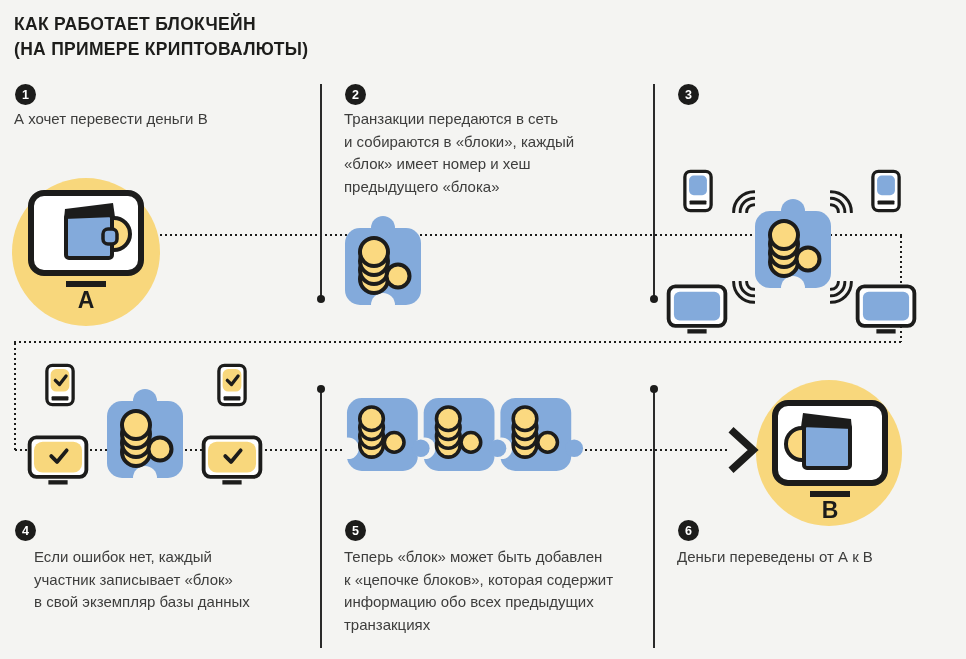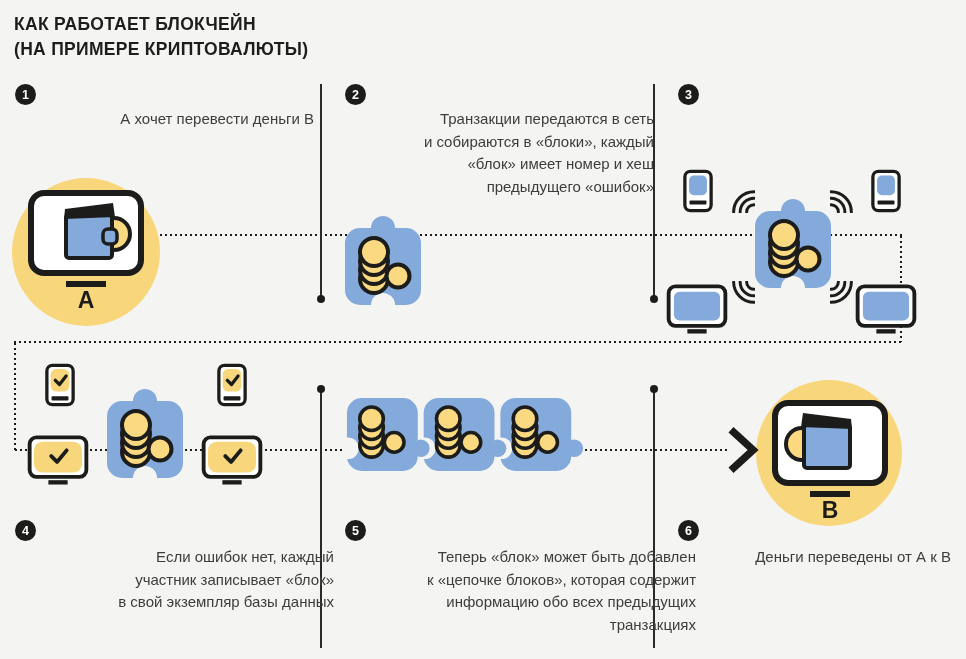--- a/index.html
+++ b/index.html
@@ -20,21 +20,21 @@
     position:absolute;left:14px;top:12px;font-size:17.5px;font-weight:bold;
     line-height:1.42;color:#1d1d1b;white-space:pre-line;letter-spacing:.3px;
   }
   .badge{
     position:absolute;width:21px;height:21px;border-radius:50%;background:var(--ink);
     color:#fff;font-weight:bold;font-size:12.5px;display:flex;align-items:center;
     justify-content:center;z-index:4;
   }
   .step-text{
     position:absolute;font-size:15px;line-height:1.5;color:var(--text);
-    white-space:pre-line;z-index:4;text-align:right;
+    white-space:pre-line;z-index:4;
   }
   .dot-h{position:absolute;height:2px;z-index:1;
     background-image:repeating-linear-gradient(90deg,var(--ink) 0 2px,transparent 2px 5px);}
   .dot-v{position:absolute;width:2px;z-index:1;
     background-image:repeating-linear-gradient(180deg,var(--ink) 0 2px,transparent 2px 5px);}
   .divider{position:absolute;width:2px;background:#2a2a2a;z-index:2;}
   .enddot{position:absolute;width:8px;height:8px;border-radius:50%;background:var(--ink);z-index:2;}
   .gfx{position:absolute;z-index:3;}
   .circle{position:absolute;border-radius:50%;background:var(--accent_yellow);z-index:2;}
   .fb{fill:var(--accent_blue);}
@@ -77,29 +77,29 @@
   <div class="badge" style="left:345px;top:84px;">2</div>
   <div class="badge" style="left:678px;top:84px;">3</div>
   <div class="badge" style="left:15px;top:520px;">4</div>
   <div class="badge" style="left:345px;top:520px;">5</div>
   <div class="badge" style="left:678px;top:520px;">6</div>
 
   <div class="step-text" style="left:14px;top:108px;width:300px;">А хочет перевести деньги В</div>
   <div class="step-text" style="left:344px;top:108px;width:310px;">Транзакции передаются в сеть
 и собираются в «блоки», каждый
 «блок» имеет номер и хеш
-предыдущего «ошибок»</div>
+предыдущего «блока»</div>
   <div class="step-text" style="left:14px;top:546px;width:300px;margin-left:20px;">Если ошибок нет, каждый
 участник записывает «блок»
 в свой экземпляр базы данных</div>
-  <div class="step-text" style="left:344px;top:546px;width:320px;margin-left:32px;">Теперь «блок» может быть добавлен
+  <div class="step-text" style="left:344px;top:546px;width:320px;">Теперь «блок» может быть добавлен
 к «цепочке блоков», которая содержит
 информацию обо всех предыдущих
 транзакциях</div>
-  <div class="step-text" style="left:661px;top:546px;width:290px;">Деньги переведены от А к В</div>
+  <div class="step-text" style="left:677px;top:546px;width:290px;">Деньги переведены от А к В</div>
 
   <div class="circle" style="left:12px;top:178px;width:148px;height:148px;"></div>
   <svg class="gfx" style="left:24px;top:188px;" width="124" height="122" viewBox="0 0 124 122">
     <rect x="7" y="5" width="110" height="80" rx="13" class="fw sk" stroke-width="6"></rect>
     <circle cx="90" cy="46" r="16" class="fy sk" stroke-width="4"></circle>
     <rect x="42" y="27" width="46" height="43" rx="3" class="fb sk" stroke-width="4"></rect>
     <path d="M40 31 L41 21 L89 15 L91 29 Z" class="fi"></path>
     <rect x="79" y="41" width="14" height="15" rx="5" class="fb sk" stroke-width="3.5"></rect>
     <rect x="42" y="93" width="40" height="6" class="fi"></rect>
     <text x="62" y="120" class="svg-label">A</text>

